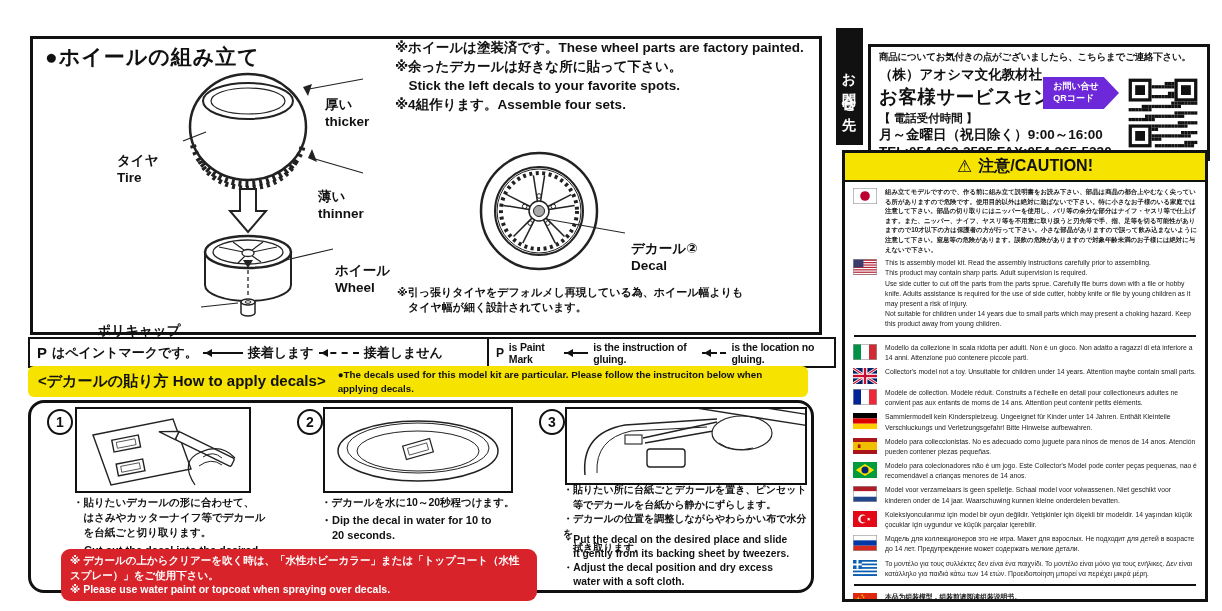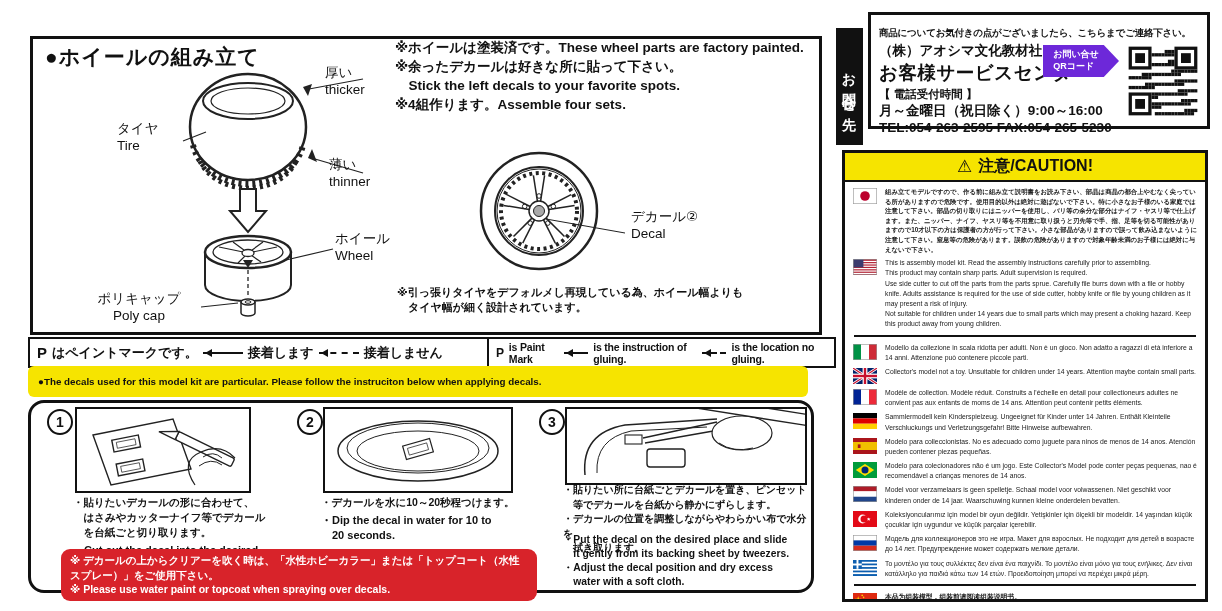--- a/index.html
+++ b/index.html
@@ -7,21 +7,21 @@
     width:1222px;height:611px;position:relative;background:#fff;
     font-family:"Liberation Sans","DejaVu Sans",sans-serif;color:#111;overflow:hidden;
   }
   .abs{position:absolute;}
   .pre{white-space:pre-line;}
   svg{display:block;}
 
   
   #assembly-box{left:30px;top:36px;width:786px;height:293px;border:3px solid #111;}
   #assembly-title{left:12px;top:4px;font-size:21px;font-weight:bold;letter-spacing:1px;}
-  .diagram-label{font-size:13.5px;font-weight:normal;line-height:1.25;}
+  .diagram-label{font-size:13.5px;font-weight:bold;line-height:1.25;margin-top:32px;}
   #assembly-notes{left:362px;top:0;width:424px;font-size:13.5px;font-weight:600;line-height:1.4;}
   #stretch-note{left:364px;top:246px;width:424px;font-size:11px;font-weight:600;line-height:1.4;}
 
   
   .pm-box{border:2px solid #111;display:flex;align-items:center;padding:0 7px;gap:5px;background:#fff;}
   #paint-jp{left:28px;top:337px;width:446px;height:27px;font-size:13px;font-weight:bold;}
   #paint-en{left:487px;top:337px;width:331px;height:27px;font-size:10.5px;font-weight:bold;letter-spacing:-0.2px;}
   .p-sym{font-weight:900;font-size:1.15em;}
   .arrow{position:relative;height:0;border-top:2px solid #111;display:inline-block;}
   .arrow::before{content:"";position:absolute;left:-2px;top:-5px;border:4px solid transparent;border-right:7px solid #111;}
@@ -39,21 +39,21 @@
   .step-art{border:2px solid #111;background:#fff;}
   .step-jp{font-size:10.5px;font-weight:bold;line-height:1.45;}
   .step-en{font-size:11px;font-weight:600;line-height:1.35;}
   #red-note{left:30px;top:146px;width:476px;background:#d8232a;border-radius:9px;color:#fff;
     font-size:10.5px;font-weight:bold;line-height:1.4;padding:4px 9px;box-sizing:border-box;}
 
   
   #contact-strip{left:836px;top:28px;width:27px;height:117px;background:#111;color:#fff;
     display:flex;align-items:center;justify-content:center;writing-mode:vertical-rl;text-orientation:upright;
     font-size:14px;font-weight:bold;letter-spacing:3px;}
-  #contact-box{left:868px;top:12px;width:342px;height:117px;border:3px solid #111;box-sizing:border-box;padding:12px 8px;}
+  #contact-box{left:868px;top:44px;width:342px;height:117px;border:3px solid #111;box-sizing:border-box;padding:4px 8px;}
   #contact-note{font-size:9.6px;font-weight:600;letter-spacing:-0.3px;}
   #contact-company{font-size:13.5px;font-weight:bold;margin-top:2px;}
   #contact-center{font-size:18.5px;font-weight:bold;letter-spacing:0.5px;}
   #contact-hours-label{font-size:11.5px;font-weight:bold;margin-top:2px;}
   #contact-hours{font-size:13.5px;font-weight:bold;}
   #contact-tel{font-size:13.5px;font-weight:bold;}
   #qr-badge{position:absolute;right:88px;top:30px;width:66px;height:32px;background:#6d28d9;color:#fff;
     clip-path:polygon(0 0,80% 0,100% 50%,80% 100%,0 100%);display:flex;flex-direction:column;
     align-items:center;justify-content:center;font-size:9px;font-weight:bold;line-height:1.3;padding-right:10px;}
   #qr-code{position:absolute;right:8px;top:30px;width:72px;height:72px;}
@@ -142,21 +142,21 @@
           <circle cx="491.7" cy="167.4" r="2.3"></circle>
       </g>
       <path d="M513,180 L592,194" stroke-width="1"></path>
     </g>
   </svg>
   <div class="abs" id="assembly-title">●ホイールの組み立て</div>
   <div class="abs diagram-label pre" style="left:292px;top:26px">厚い
 thicker</div>
   <div class="abs diagram-label pre" style="left:84px;top:82px;text-align:left">タイヤ
 Tire</div>
-  <div class="abs diagram-label pre" style="left:296px;top:118px">薄い
+  <div class="abs diagram-label pre" style="left:285px;top:118px">薄い
 thinner</div>
   <div class="abs diagram-label pre" style="left:302px;top:192px">ホイール
 Wheel</div>
   <div class="abs diagram-label pre" style="left:50px;top:252px;width:112px;text-align:center">ポリキャップ
 Poly cap</div>
   <div class="abs diagram-label pre" style="left:598px;top:170px">デカール②
 Decal</div>
   <div class="abs pre" id="assembly-notes">※ホイールは塗装済です。These wheel parts are factory painted.
 ※余ったデカールは好きな所に貼って下さい。
 　Stick the left decals to your favorite spots.
@@ -176,20 +176,21 @@
 <div class="abs pm-box" id="paint-en">
   <span class="p-sym">P</span>
     <span>is Paint Mark</span>
   <span class="arrow"></span>
   <span>is the instruction of gluing.</span>
   <span class="arrow dash"></span>
   <span>is the location no gluing.</span>
 </div>
 
 <div class="abs" id="decal-header">
+  <span id="decal-title">&lt;デカールの貼り方 How to apply decals&gt;</span>
   <span class="decal-note">
     <span class="pre" style="display:block">●The decals used for this model kit are particular. Please follow the instruciton below when applying decals.</span>
   </span>
 </div>
 
 <div class="abs" id="steps-box">
 
   <div class="abs stepnum" style="left:16px;top:6px">1</div>
   <svg class="abs step-art" style="left:44px;top:4px" width="172" height="82" viewBox="0 0 172 82">
     <g stroke="#222" fill="none" stroke-width="1.4">

